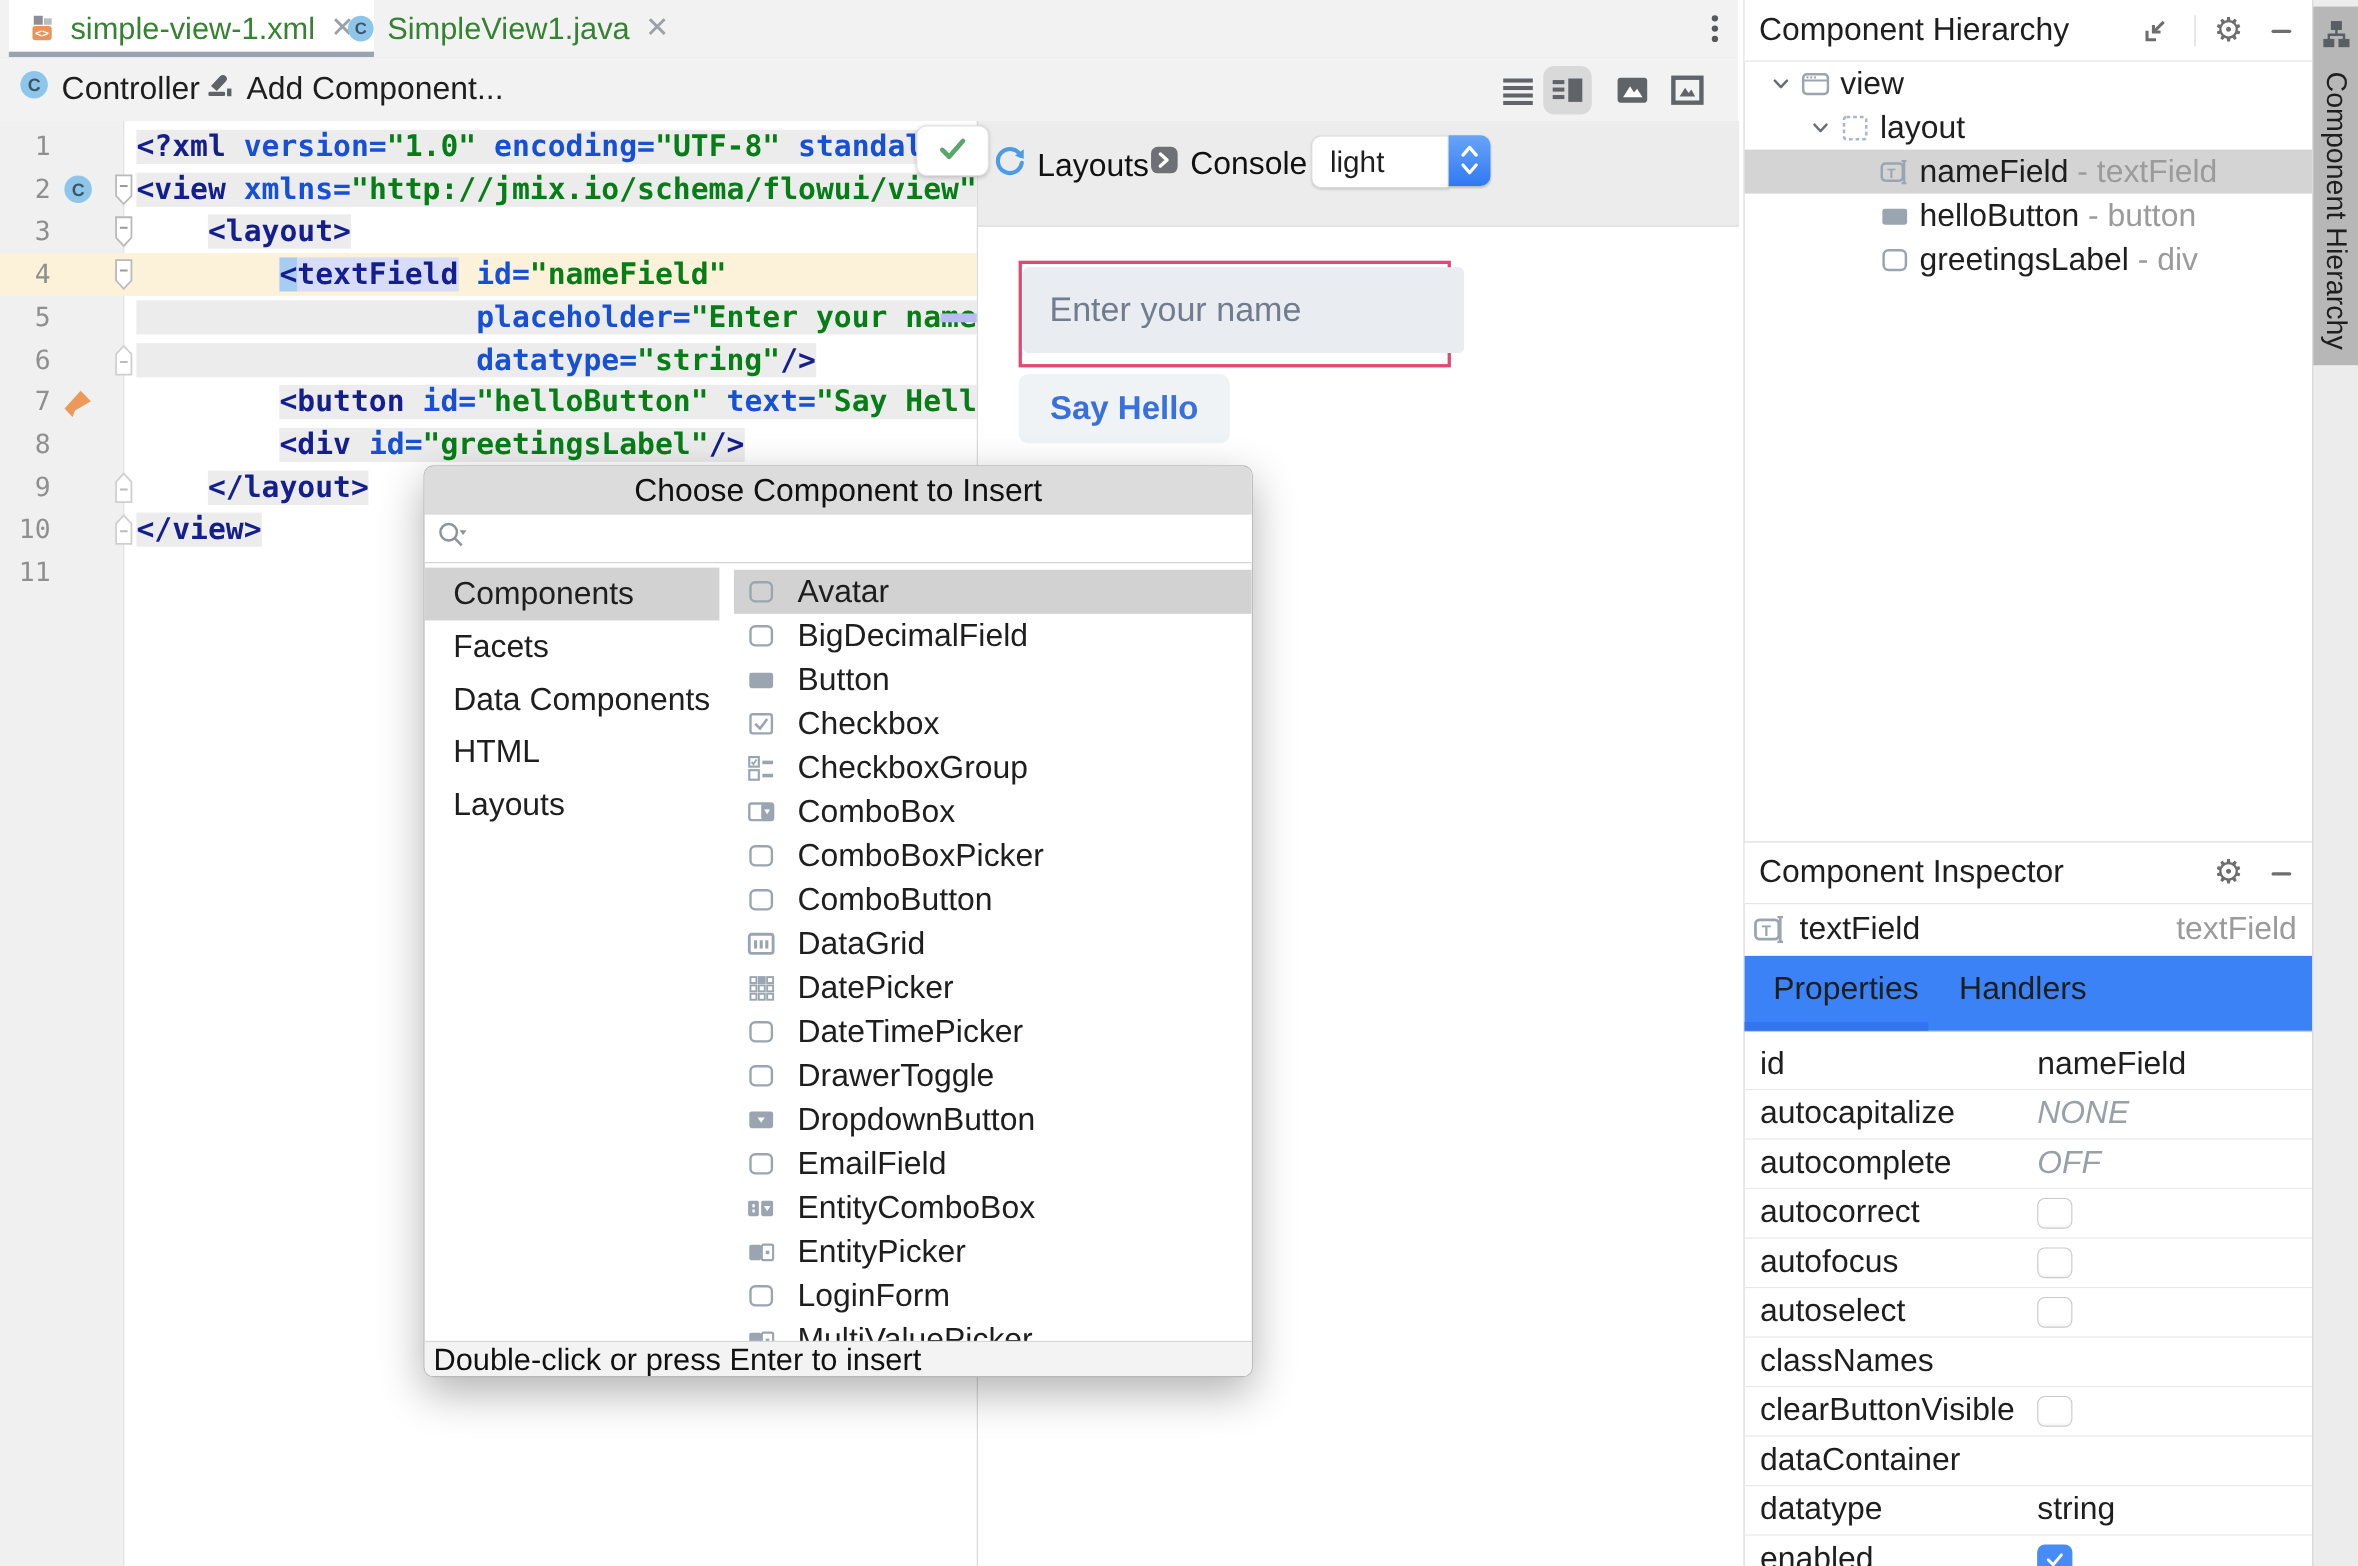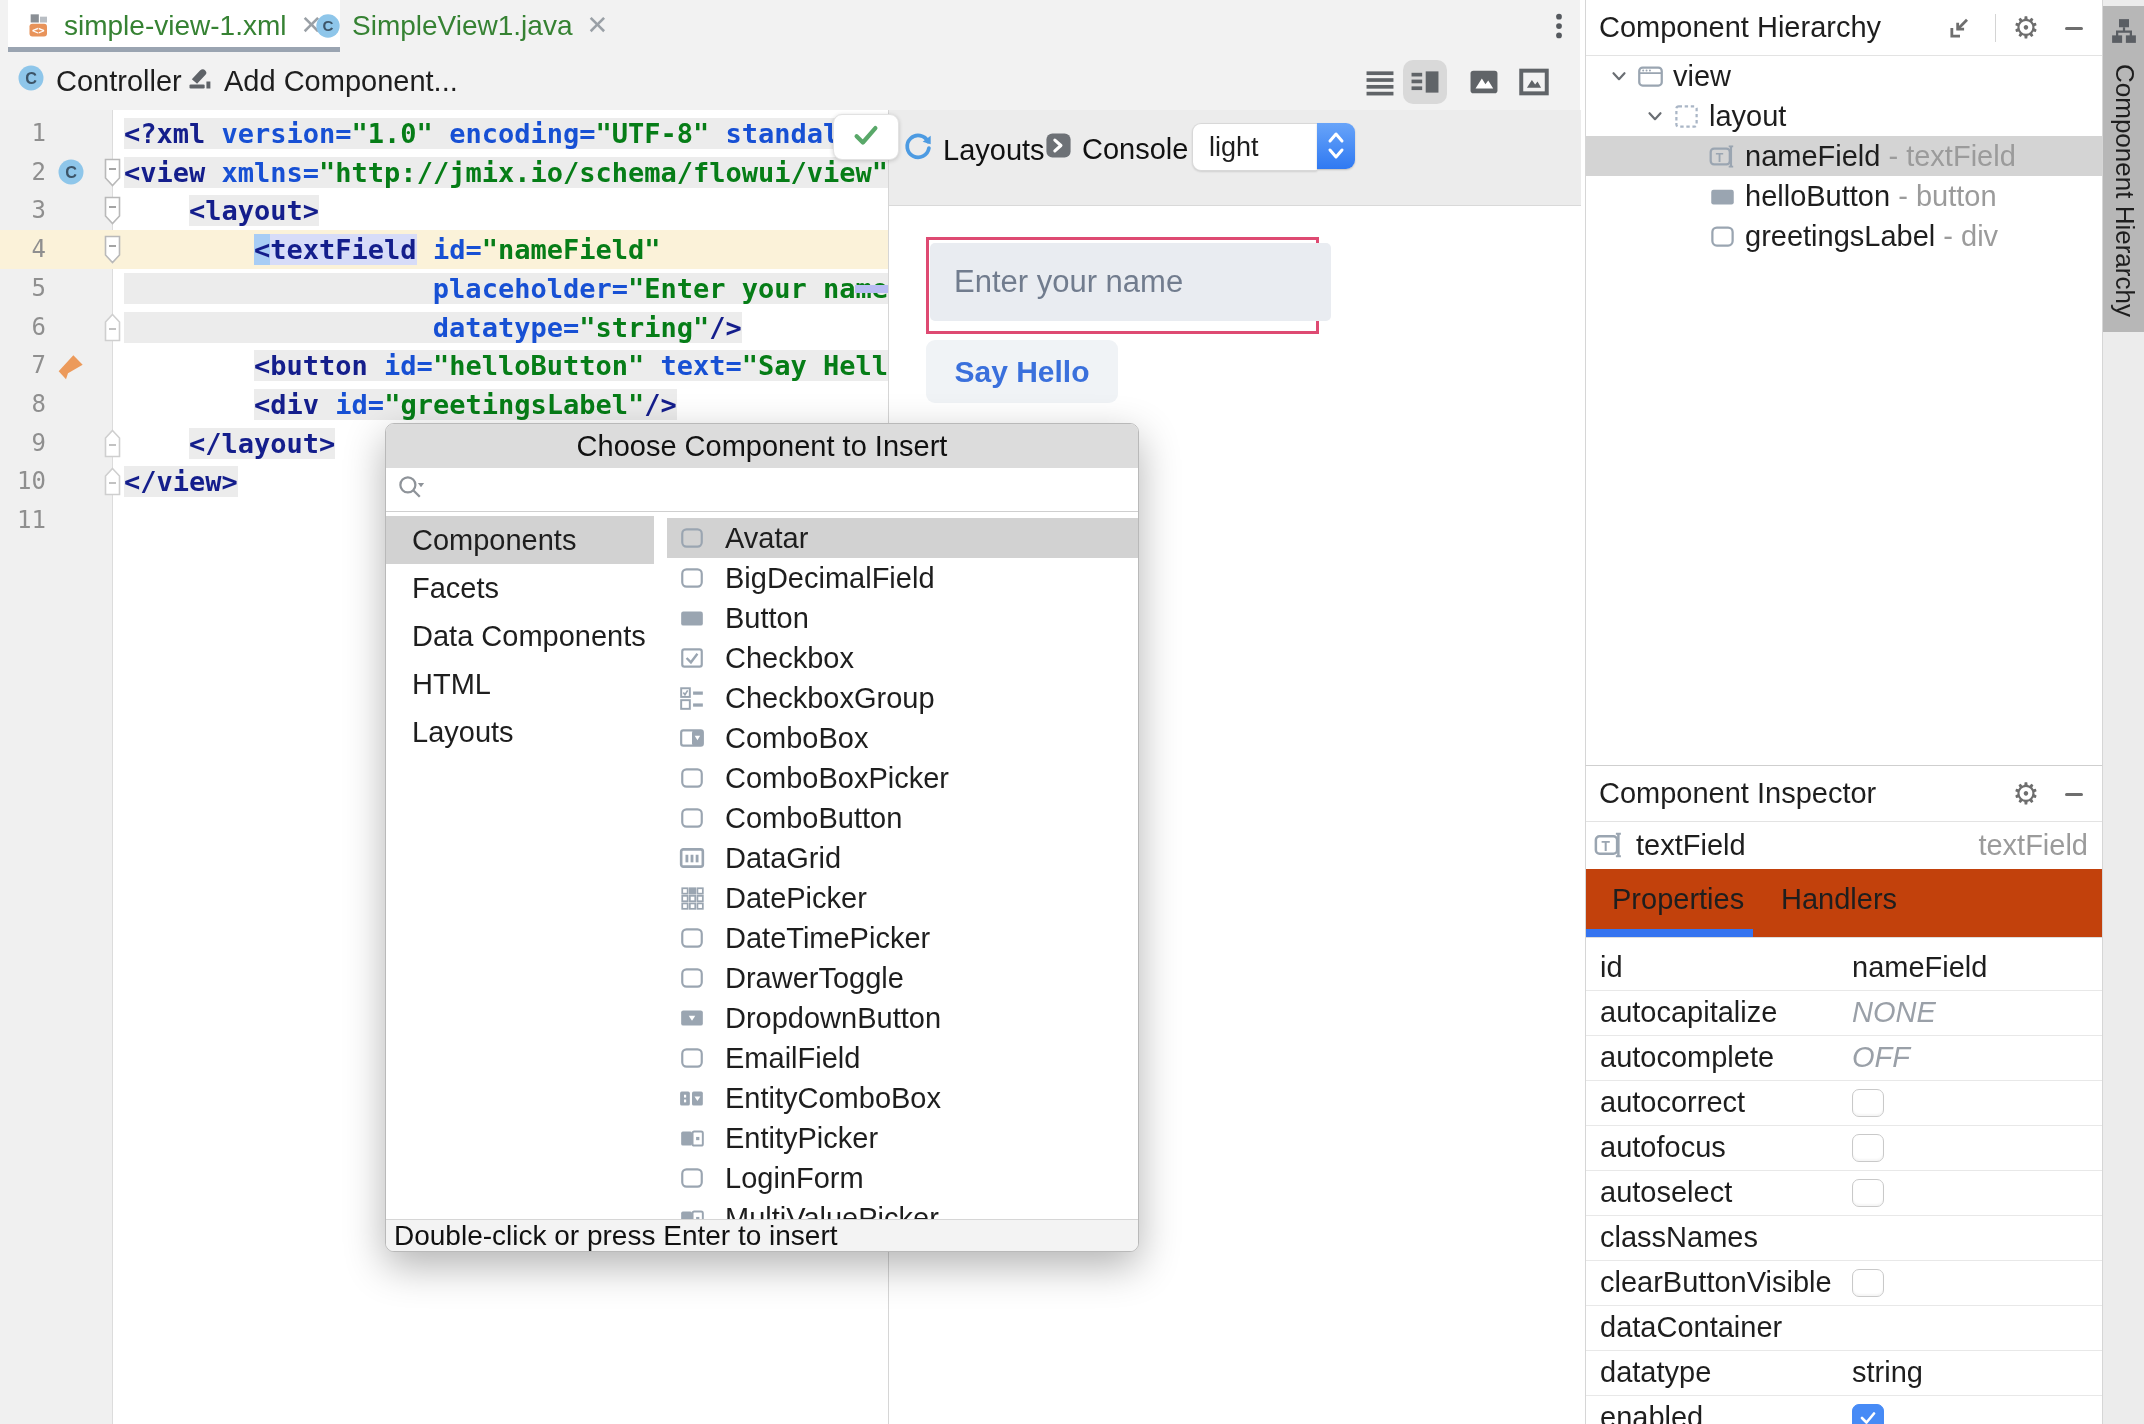--- a/index.html
+++ b/index.html
@@ -87,21 +87,21 @@
   .tree-row .sfx{color:#9b9b9b;}
   .chev{width:36px;flex:0 0 36px;display:flex;align-items:center;justify-content:center;color:#6a6e73;}
   .tico{width:36px;flex:0 0 36px;display:flex;align-items:center;}
 
   #insp{left:1585px;top:765px;width:517px;height:659px;background:#fff;border-left:1px solid #d6d6d6;
     border-top:1px solid #cfcfcf;box-sizing:border-box;}
   #insp-comp{position:absolute;left:0;top:55px;right:0;height:48px;border-bottom:1px solid #e3e3e3;
     display:flex;align-items:center;font-size:29px;}
   #insp-comp .nm{margin-left:12px;}
   #insp-comp .tp{position:absolute;right:14px;color:#9b9b9b;}
-  #insp-tabs{position:absolute;left:0;top:103px;right:0;height:68px;background:#c2410c;border-bottom:1px solid #dcdcdc;}
+  #insp-tabs{position:absolute;left:0;top:103px;right:0;height:68px;background:#3b82f6;border-bottom:1px solid #dcdcdc;}
   .insp-tab{position:absolute;top:0;height:60px;display:flex;align-items:center;font-size:29px;color:#1e1e1e;}
   #tab-underline{position:absolute;left:0;top:60px;width:167px;height:8px;background:#3574f0;}
   #prop-table{position:absolute;left:0;top:179px;right:0;bottom:0;overflow:hidden;}
   .prop-row{position:absolute;left:0;right:0;height:45px;border-bottom:1px solid #e8e8e8;font-size:29px;}
   .prop-row .pl{position:absolute;left:14px;top:0;height:45px;display:flex;align-items:center;}
   .prop-row .pv{position:absolute;left:266px;top:0;height:45px;display:flex;align-items:center;}
   .pv.muted{color:#9aa0a8;font-style:italic;}
   .cb{width:30px;height:26px;border:1px solid #c9c9c9;border-radius:7px;background:#fff;box-shadow:inset 0 -2px 2px rgba(0,0,0,.04);}
   .cb.on{background:#478bf6;border-color:#478bf6;display:flex;align-items:center;justify-content:center;}
 

